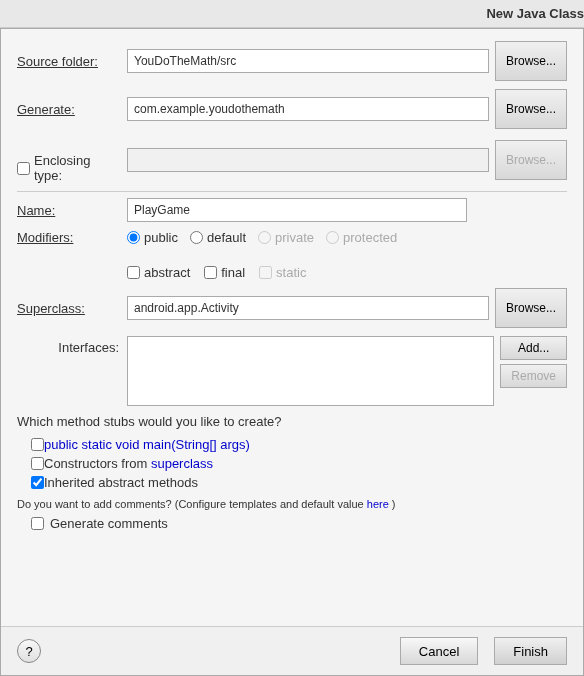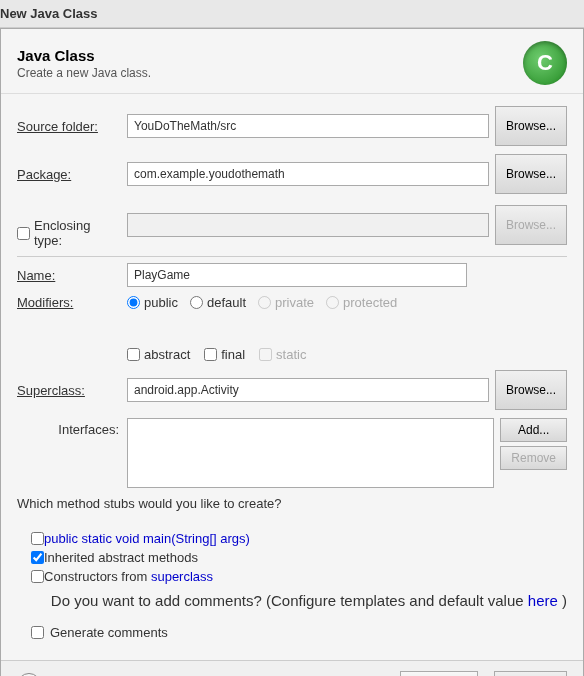--- a/index.html
+++ b/index.html
@@ -8,21 +8,21 @@
       font-size: 13px;
       background: #f0f0f0;
       width: 584px;
       height: 676px;
       display: flex;
       flex-direction: column;
     }
     .title-bar {
       background: #e8e8e8;
       border-bottom: 1px solid #ccc;
-      text-align: left;
+      text-align: right;
       padding: 6px 0;
       font-size: 13px;
       font-weight: bold;
       color: #333;
     }
     .dialog {
       background: #f5f5f5;
       border: 1px solid #aaa;
       flex: 1;
       display: flex;
@@ -111,21 +111,21 @@
       margin: 0;
     }
     .divider {
       border: none;
       border-top: 1px solid #ccc;
       margin: 6px 0;
     }
     .modifiers-row {
       display: flex;
       align-items: center;
-      margin-bottom: 21px;
+      margin-bottom: 4px;
     }
     .radio-group {
       display: flex;
       align-items: center;
       gap: 12px;
       flex: 1;
     }
     .radio-label {
       display: flex;
       align-items: center;
@@ -185,41 +185,40 @@
     .interfaces-buttons button:disabled {
       color: #aaa;
       cursor: default;
     }
     .method-stubs-section {
       margin-bottom: 8px;
     }
     .method-stubs-title {
       color: #333;
       font-size: 13px;
-      margin-bottom: 20px;
+      margin-bottom: 8px;
     }
     .method-item {
       display: flex;
       align-items: center;
       gap: 0;
       margin-bottom: 4px;
       margin-left: 14px;
     }
     .method-item label {
       font-size: 13px;
       color: #333;
     }
     .comments-section {
       margin-bottom: 8px;
     }
     .comments-title {
-      font-size: 15px;
-      color: #333;
-      margin-bottom: 16px;
-      text-align: right;
+      font-size: 11px;
+      color: #333;
+      margin-bottom: 6px;
     }
     .comments-title a {
       color: #0000cc;
       text-decoration: none;
     }
     .generate-comments {
       display: flex;
       align-items: center;
       gap: 6px;
       margin-left: 14px;
@@ -269,40 +268,31 @@
   </style>
 </head>
 <body>
 
 <div class="title-bar">
   <span>New Java Class</span>
 </div>
 
 <div class="dialog">
 
-  <div class="header-section">
-    <div class="header-text">
-      <h2>Java Class</h2>
-      <p>Create a new Java class.</p>
-    </div>
-    <div class="logo-circle">
-      <span>C</span>
-    </div>
-  </div>
 
   <div class="form-body">
 
     <div class="form-row">
       <label class="form-label">Source folder:</label>
       <input class="form-input" type="text" value="YouDoTheMath/src" style="">
       <button class="browse-btn">Browse...</button>
     </div>
 
     <div class="form-row">
-      <label class="form-label">Package:</label>
+      <label class="form-label">Generate:</label>
       <input class="form-input" type="text" value="com.example.youdothemath" style="">
       <button class="browse-btn">Browse...</button>
     </div>
 
     <div class="form-row">
       <div style="width:110px; display:flex; justify-content:flex-end; padding-right:8px; flex-shrink:0;">
         <label class="checkbox-label">
           <input type="checkbox" style="">
           <span>Enclosing type:</span>
         </label>
@@ -371,29 +361,29 @@
 
     <div class="method-stubs-section">
       <div class="method-stubs-title">Which method stubs would you like to create?</div>
       <div class="method-item">
         <input type="checkbox" style="">
         <label>
           <span style="color:#0000cc;">public static void main(String[] args)</span>
         </label>
       </div>
       <div class="method-item">
+        <input type="checkbox" style="">
+        <label>
+          <span>Constructors from </span><span style="color:#0000cc;">superclass</span>
+        </label>
+      </div>
+      <div class="method-item">
         <input type="checkbox" checked="" style="">
         <label>
           <span>Inherited abstract methods</span>
-        </label>
-      </div>
-      <div class="method-item">
-        <input type="checkbox" style="">
-        <label>
-          <span>Constructors from </span><span style="color:#0000cc;">superclass</span>
         </label>
       </div>
     </div>
 
     <div class="comments-section">
       <div class="comments-title">
         <span>Do you want to add comments? (Configure templates and default value </span>
         <a href="#">here</a>
         <span>)</span>
       </div>

